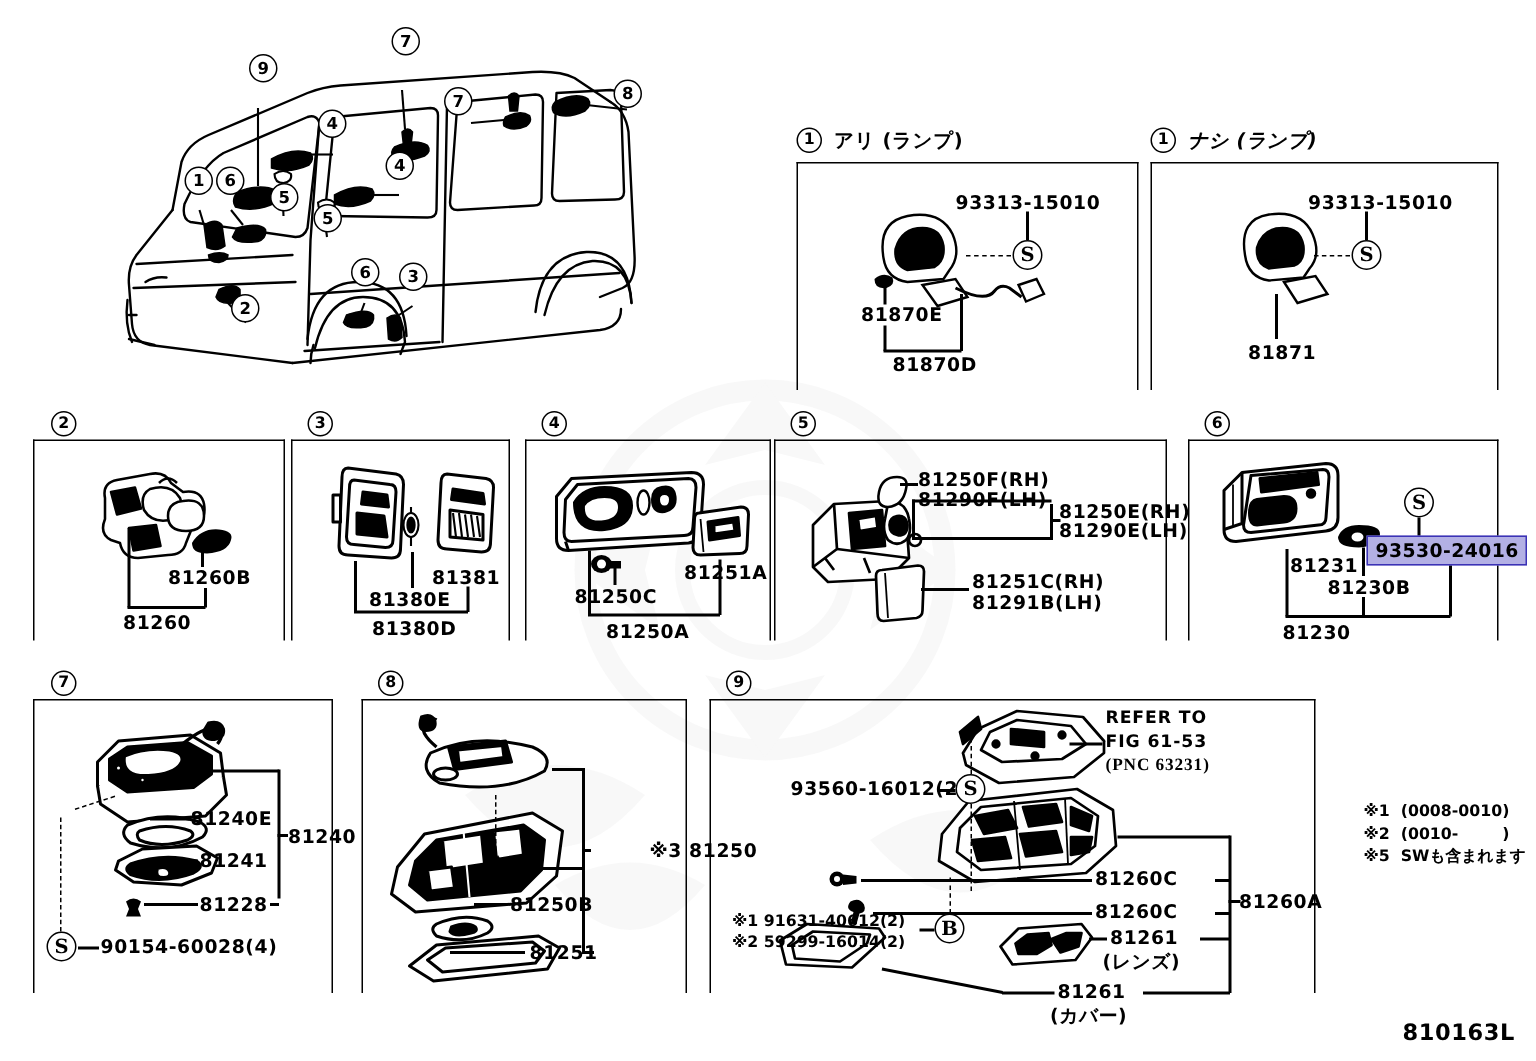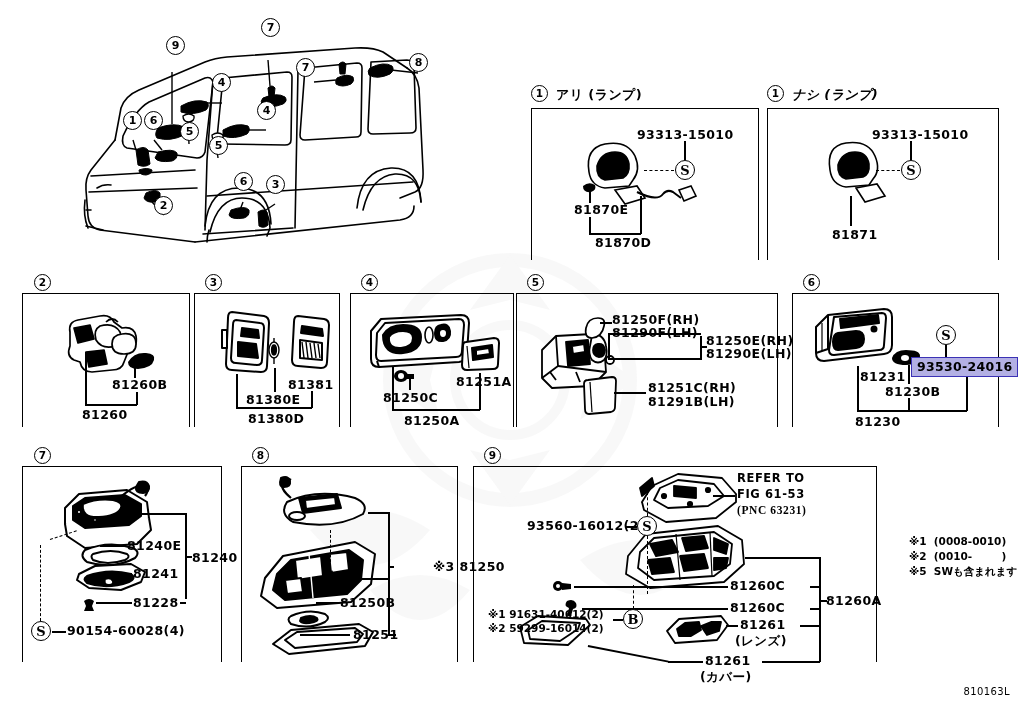--- a/index.html
+++ b/index.html
@@ -102,21 +102,21 @@
     padding:1px 5px 2px 5px;
     font-family:"DejaVu Sans", sans-serif;
     font-weight:bold; font-size:12.5px; letter-spacing:.3px;
     color:#000; line-height:15px; white-space:nowrap;
   }
 
   
   .figcode {
     position:absolute; right:14px; bottom:10px; z-index:6;
     font-family:"DejaVu Sans", sans-serif;
-    font-weight:normal; font-size:10px; letter-spacing:.4px;
+    font-weight:bold; font-size:15px; letter-spacing:.4px;
   }
 
   svg { display:block; overflow:visible; }
   .art { position:absolute; z-index:4; }
 </style>
 </head>
 <body>
 
 <div id="sheet">
 

